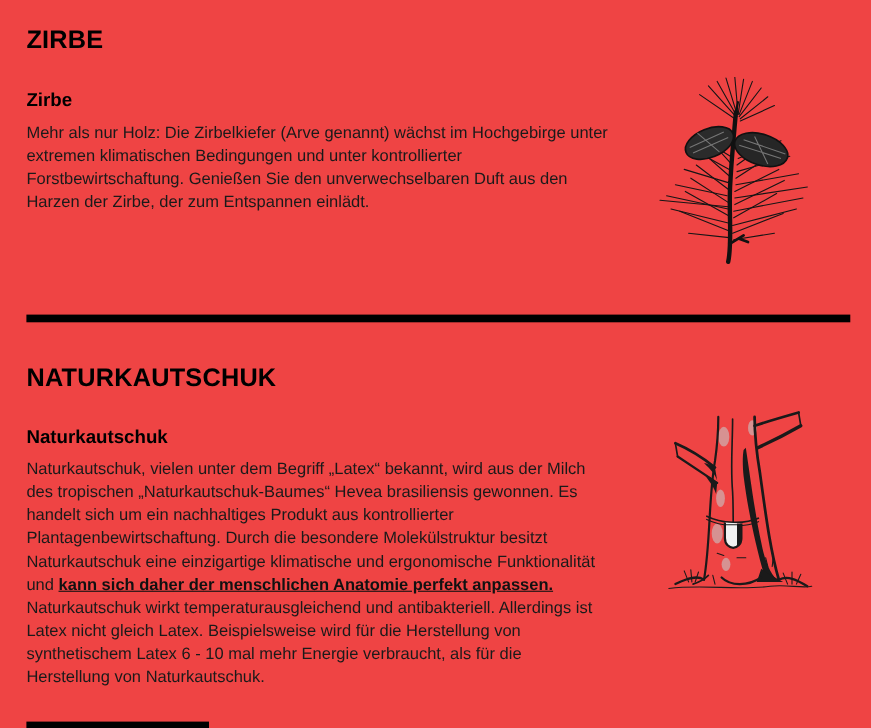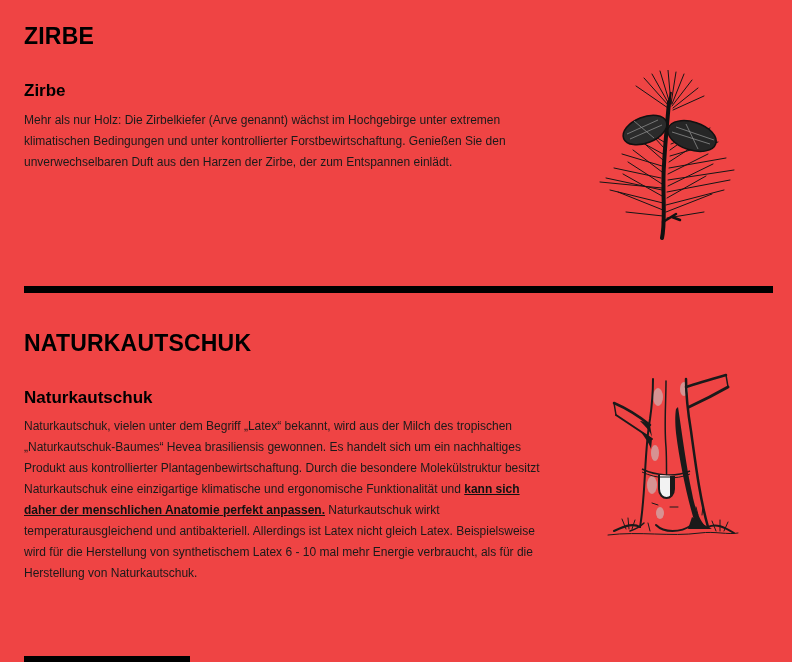--- a/index.html
+++ b/index.html
@@ -23,21 +23,21 @@
     white-space: nowrap;
   }
   .h2 {
     font-size: 17px;
     font-weight: 700;
     color: #000000;
     line-height: 1.15;
     white-space: nowrap;
   }
   .body-text {
-    font-size: 12px;
+    font-size: 15px;
     line-height: 21px;
     color: #1a1a1a;
     width: 530px;
   }
   .body-text b { font-weight: 700; color: #111; text-decoration: underline; }
   .divider {
     background: #000000;
     height: 7px;
   }
   .bottom-bar {

